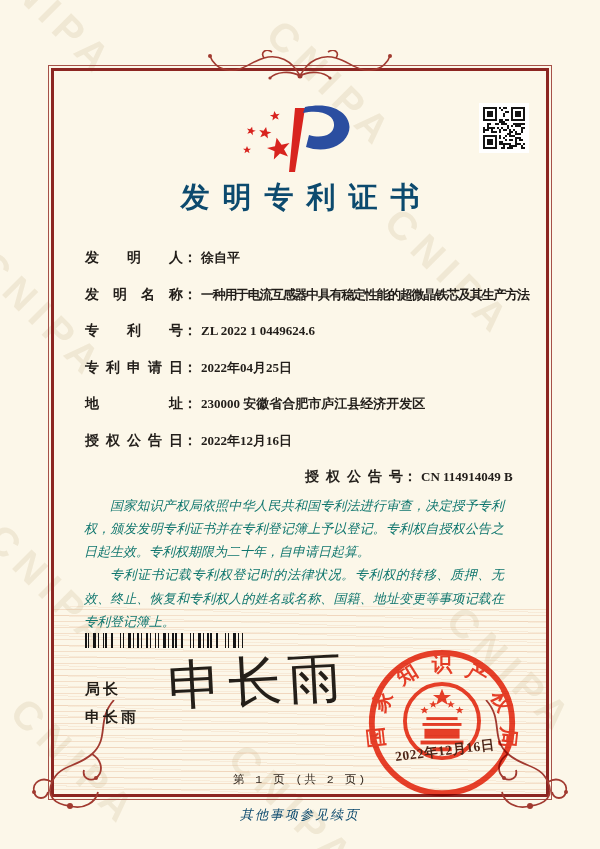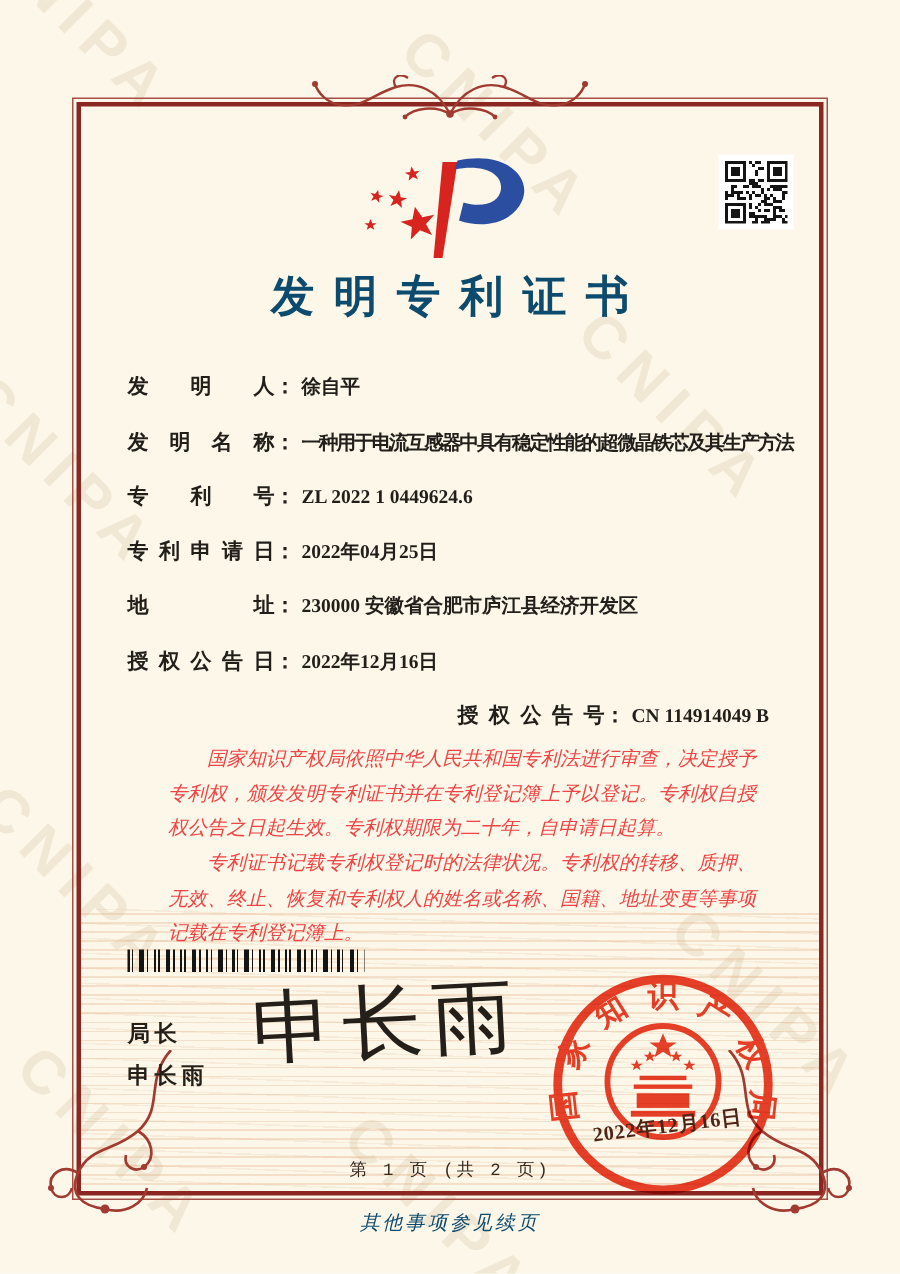--- a/index.html
+++ b/index.html
@@ -45,22 +45,22 @@
   .frow{height:22px;margin-bottom:14.5px;font-weight:bold;font-size:14px;
         position:relative;white-space:nowrap;}
   .lbl{display:inline-block;width:98px;text-align:justify;text-align-last:justify;}
   .colon{display:inline-block;}
   .val{font-size:13px;margin-left:4px;}
   .val.long{letter-spacing:-1.3px;}
   .grant2{position:absolute;left:220px;top:0;white-space:nowrap;margin-top:36px;}
 
   
   .bodytext{position:absolute;left:84px;right:96px;top:494px;z-index:3;
-            font-size:13px;line-height:1.78;color:#ef4444;font-style:italic;
-            text-align:justify;margin-left:28px;}
+            font-size:13px;line-height:1.78;color:#0f766e;font-style:italic;
+            text-align:justify;}
   .bodytext p{margin:0;text-indent:2em;}
 
   
   .barcode{position:absolute;left:85px;top:633px;width:158px;height:15px;z-index:3;
     background:repeating-linear-gradient(90deg,
       #141414 0 1.5px, rgba(0,0,0,0) 1.5px 3px,
       #141414 3px 4px,  rgba(0,0,0,0) 4px 8px,
       #141414 8px 11px, rgba(0,0,0,0) 11px 13px,
       #141414 13px 14px,rgba(0,0,0,0) 14px 17.5px);}
 

